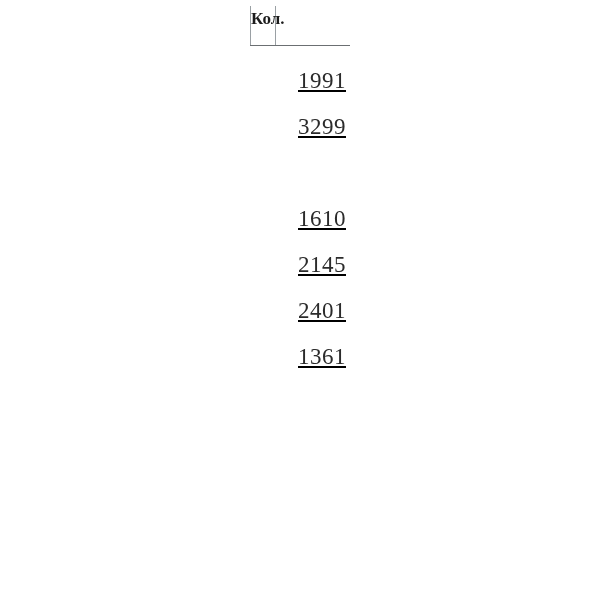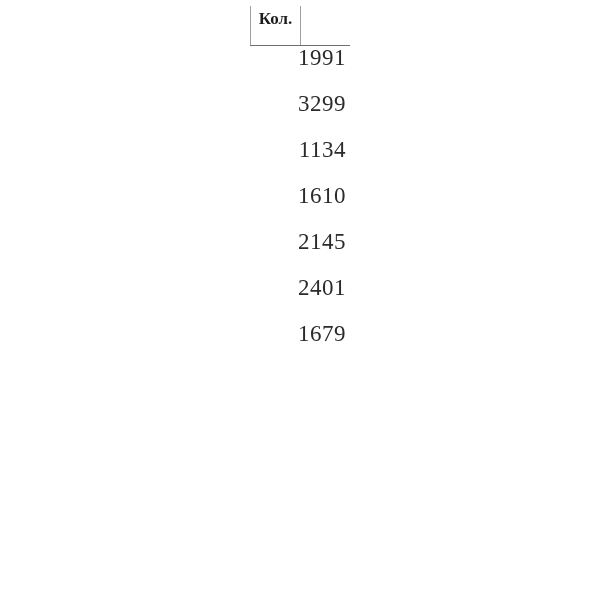--- a/index.html
+++ b/index.html
@@ -32,38 +32,39 @@
   }
   .th {
     font-weight: bold;
     font-size: 17px;
     color: #1c1c1c;
     line-height: 1;
     padding-top: 4px;
     box-sizing: border-box;
   }
   .th-swatch {
-    width: 51px;
+    width: 26px;
     border-right: 1px solid #9aa0a4;
     border-left: 1px solid #9aa0a4;
     text-align: center;
   }
   .th-count {
     width: 54px;
     padding-left: 7px;
   }
 
   
   .tbody {
     display: block;
   }
   .trow {
     display: flex;
-    align-items: flex-start;
+    align-items: flex-end;
     height: 46px;
+    text-decoration: underline;
   }
   .cell-swatch {
     width: 46px;
     position: relative;
     flex: 0 0 46px;
   }
   .swatch-fill {
     position: absolute;
     inset: 0;
   }
@@ -132,21 +133,20 @@
       <div class="trow">
         <div class="cell-swatch">
           <div class="swatch-fill" style="background: rgb(125, 98, 49);"></div>
           <div class="mark">
             <svg viewBox="0 0 28 34" preserveAspectRatio="none">
               <line x1="16" y1="2" x2="16" y2="29" stroke="#5d4822" stroke-width="2"></line>
               <line x1="2" y1="29" x2="16" y2="29" stroke="#5d4822" stroke-width="2"></line>
             </svg>
           </div>
         </div>
-        <div class="cell-count">1134</div>
       </div>
       <div class="trow">
         <div class="cell-swatch">
           <div class="swatch-fill" style="background: rgb(226, 228, 228);"></div>
           <div class="mark">
             <svg viewBox="0 0 28 34" preserveAspectRatio="none">
               <line x1="2" y1="8" x2="14" y2="8" stroke="#8d9194" stroke-width="3"></line>
               <line x1="20" y1="2" x2="20" y2="30" stroke="#8d9194" stroke-width="1.4"></line>
               <line x1="2" y1="30" x2="20" y2="30" stroke="#8d9194" stroke-width="1.4"></line>
             </svg>
@@ -182,17 +182,17 @@
       <div class="trow">
         <div class="cell-swatch">
           <div class="swatch-fill" style="background: rgb(46, 52, 41);"></div>
           <div class="mark">
             <svg viewBox="0 0 28 34" preserveAspectRatio="none">
               <line x1="16" y1="2" x2="16" y2="29" stroke="#20251d" stroke-width="2"></line>
               <line x1="2" y1="29" x2="16" y2="29" stroke="#20251d" stroke-width="2"></line>
             </svg>
           </div>
         </div>
-        <div class="cell-count">1679</div>
+        <div class="cell-count">1361</div>
       </div>
     </div>
 
 </div>
 
 </body></html>

